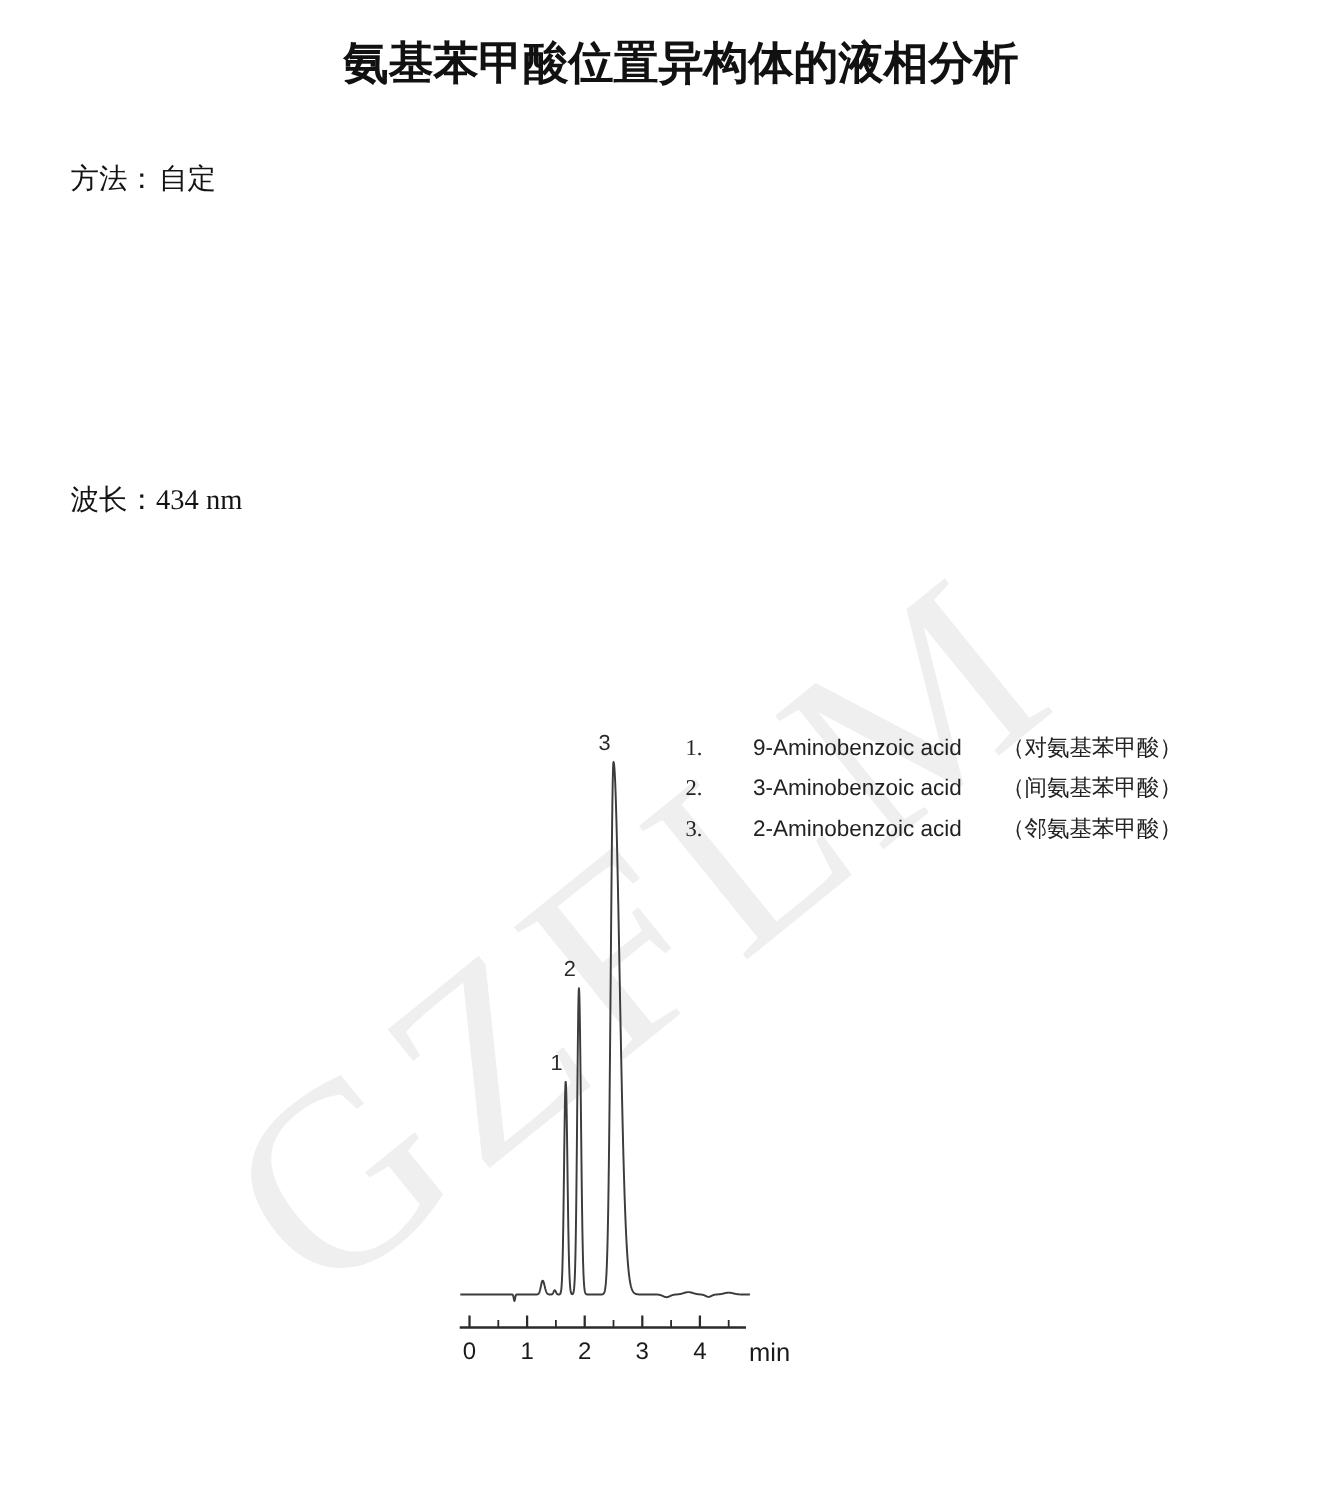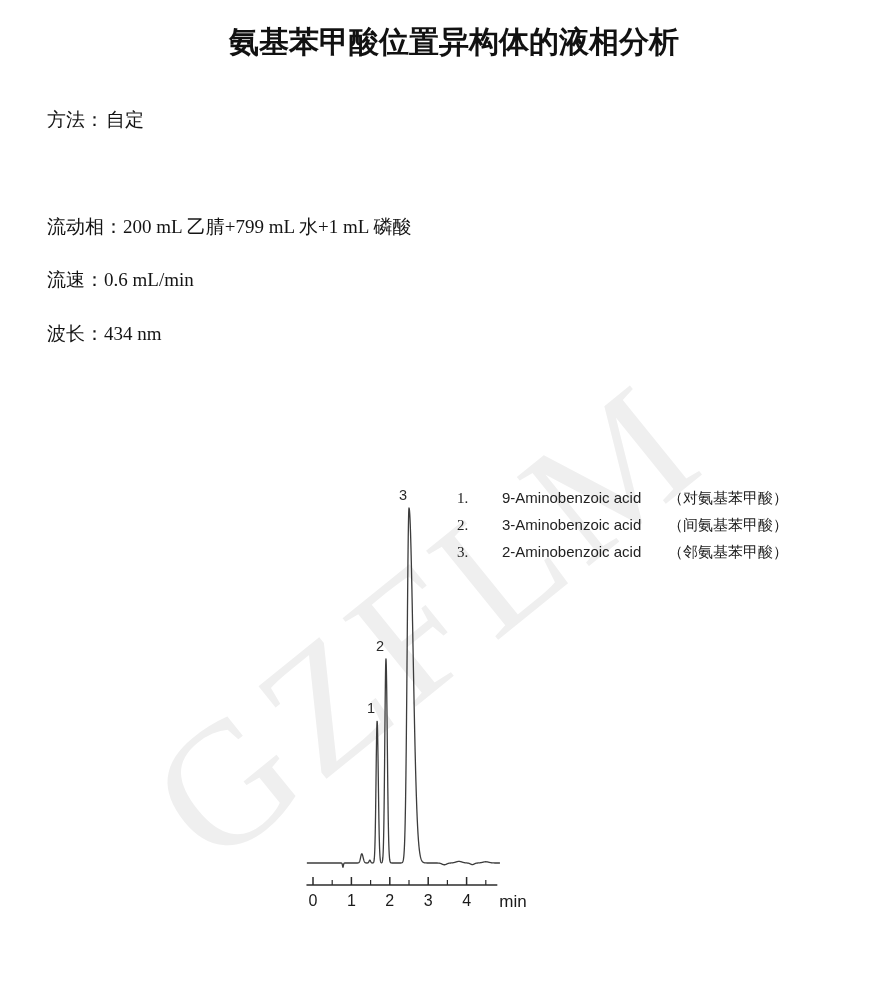--- a/index.html
+++ b/index.html
@@ -96,26 +96,20 @@
 
 <div class="page">
 
   <div class="watermark" style="color: rgb(239, 239, 239);">GZFLM</div>
 
   <h1 class="title">氨基苯甲酸位置异构体的液相分析</h1>
 
   <div class="info-line il0">
     <span class="info-label">方法：</span><span class="info-value gap">自定</span>
   </div>
-  <div class="info-line il2">
-    <span class="info-label">流动相：</span><span class="info-value">200 mL 乙腈+799 mL 水+1 mL 磷酸</span>
-  </div>
-  <div class="info-line il3">
-    <span class="info-label">流速：</span><span class="info-value">0.6 mL/min</span>
-  </div>
   <div class="info-line il4">
     <span class="info-label">波长：</span><span class="info-value">434 nm</span>
   </div>
 
   <div class="legend">
     <div class="legend-row">
       <span class="legend-num">1.</span>
       <span class="legend-name">9-Aminobenzoic acid</span>
       <span class="legend-cn">（对氨基苯甲酸）</span>
     </div>

